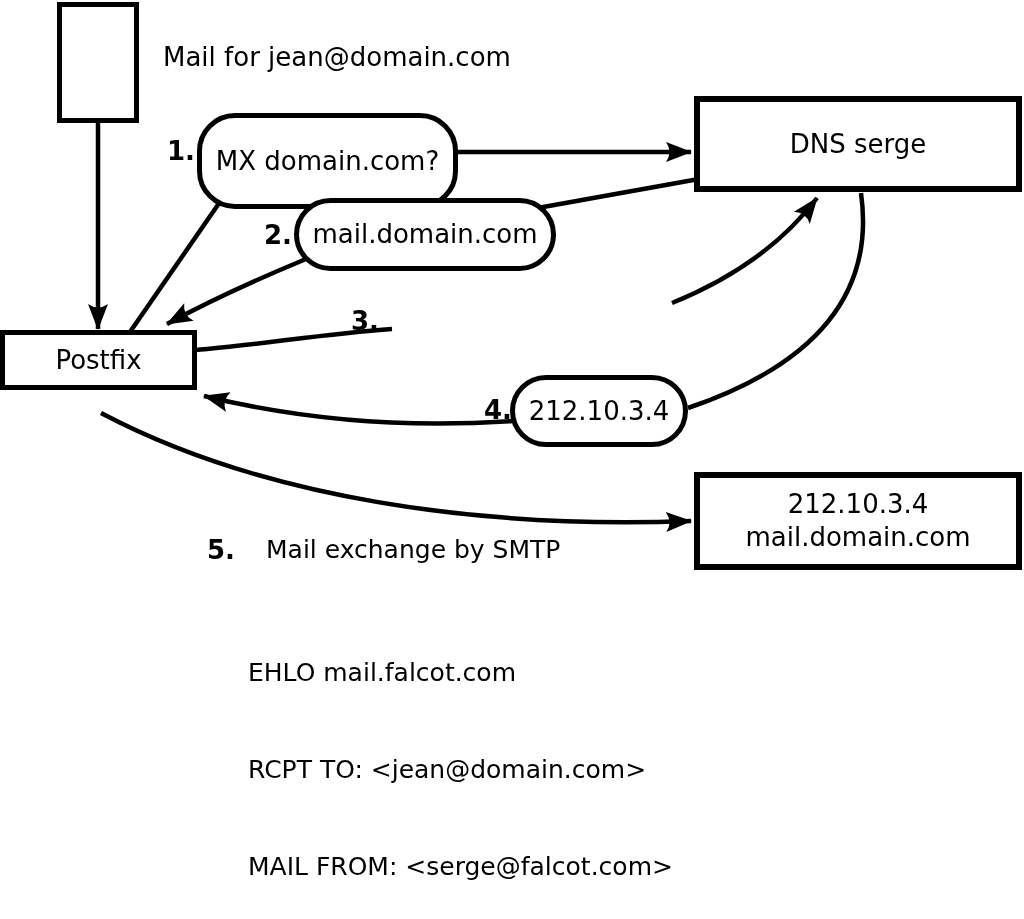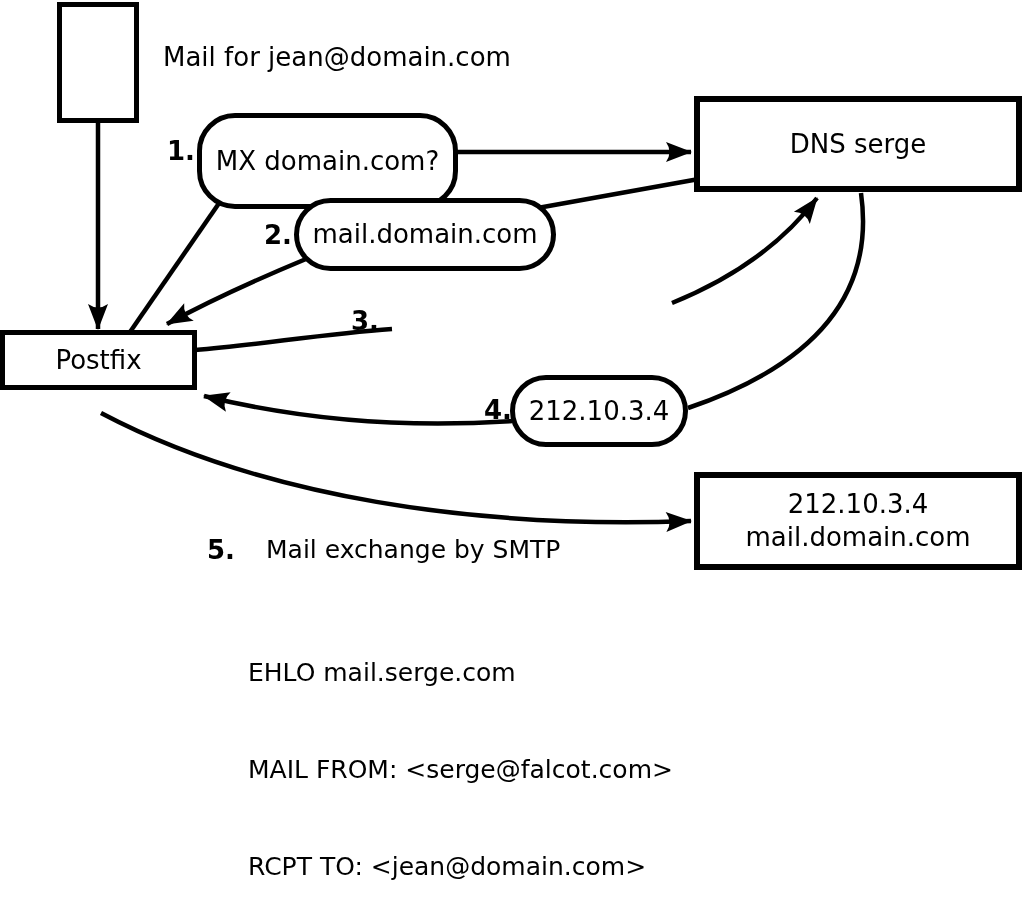--- a/index.html
+++ b/index.html
@@ -72,23 +72,23 @@
   <div class="node pill" style="left:510px;top:375px;width:178px;height:72px;">212.10.3.4</div>
 
   <div class="num" style="left:167px;top:134px;">1.</div>
   <div class="num" style="left:264px;top:218px;">2.</div>
   <div class="num" style="left:351px;top:304px;">3.</div>
   <div class="num" style="left:484px;top:393px;">4.</div>
   <div class="num" style="left:207px;top:533px;">5.</div>
   <div class="lbl" style="left:248px;top:533px;font-size:25px;margin-left:18px;">Mail exchange by SMTP</div>
 
   <div id="smtp">
-    <div class="smtp-line">EHLO mail.serge.com</div>
+    <div class="smtp-line">EHLO mail.falcot.com</div>
+    <div class="smtp-line">RCPT TO: &lt;jean@domain.com&gt;</div>
     <div class="smtp-line">MAIL FROM: &lt;serge@falcot.com&gt;</div>
-    <div class="smtp-line">RCPT TO: &lt;jean@domain.com&gt;</div>
     
     
     
     
     
     
     
   </div>
 
 </div>

